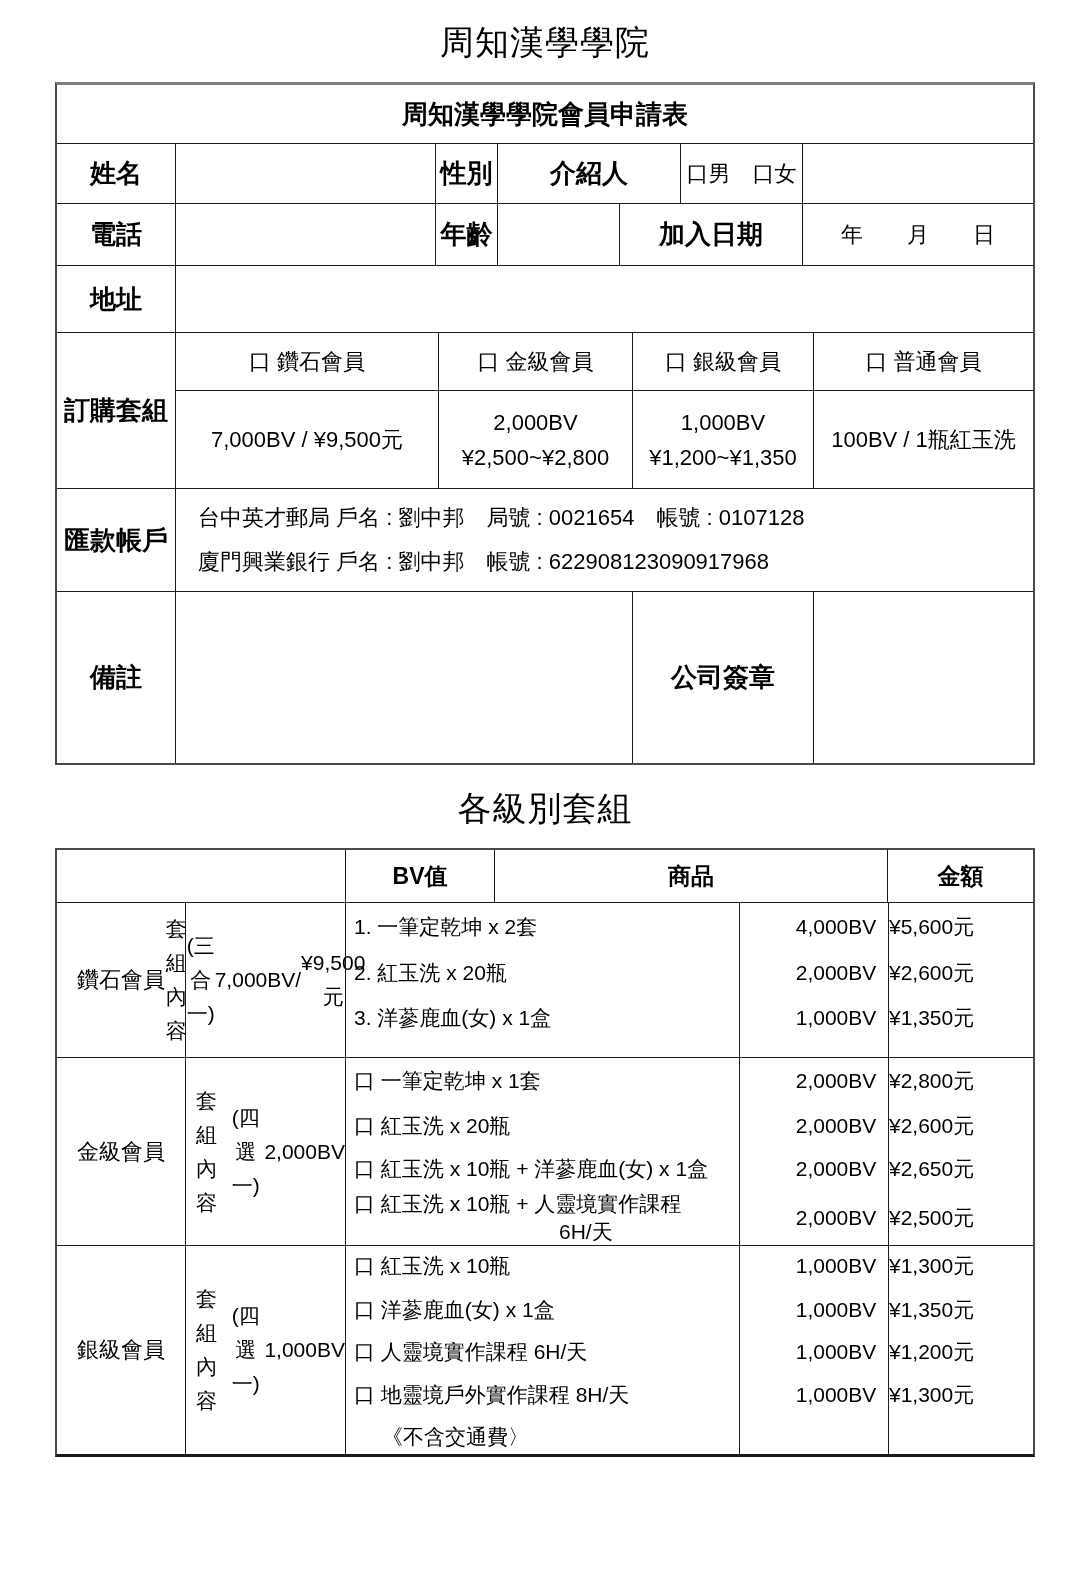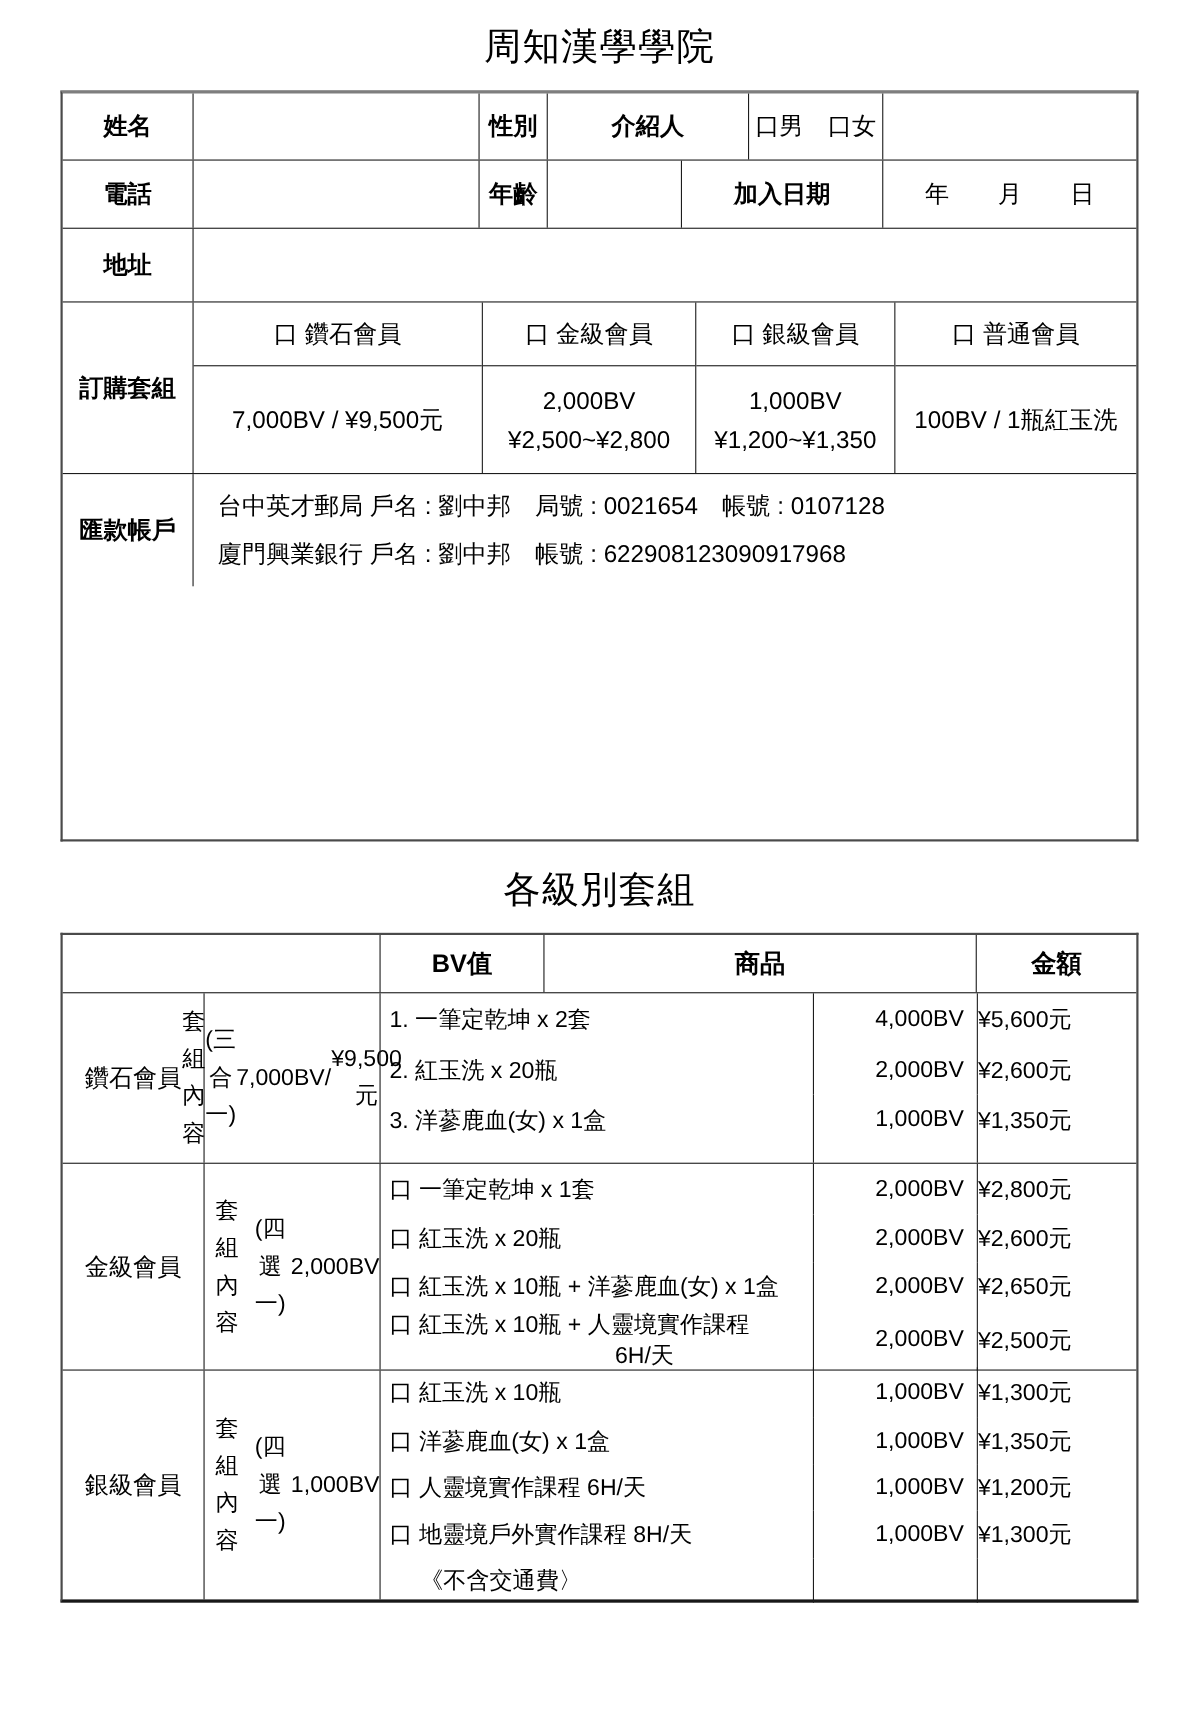--- a/index.html
+++ b/index.html
@@ -19,21 +19,21 @@
   }
   #title1{top:20px;}
   #title2{top:786px;}
 
   
   .tbl{position:absolute;left:55px;width:980px;display:flex;flex-direction:column;background:#fff;}
   .row{display:flex;border-top:1.5px solid #1c1c1c;flex:0 0 auto;min-height:0;}
   .row:first-child{border-top:0;}
   .cell{border-left:1.5px solid #1c1c1c;display:flex;align-items:center;justify-content:center;min-width:0;}
   .cell:first-child{border-left:0;}
-  .lab{font-weight:700;font-size:22px;}
+  .lab{font-weight:700;font-size:26px;}
   .reg{font-size:22px;}
 
   
   #t1{
     top:82px;height:683px;
     border:2px solid #4a4a4a;border-top:3px solid #7e7e7e;
   }
   .t1-header{height:58px;font-size:26px;font-weight:700;justify-content:center;align-items:center;display:flex;}
   .fill{flex:1 1 auto;}
   .col{display:flex;flex-direction:column;align-items:stretch;padding:0;}
@@ -65,20 +65,23 @@
 </style>
 </head>
 <body>
 
 <div id="page">
 
   <div id="title1" class="doc-title">周知漢學學院</div>
 
   <div id="t1" class="tbl">
 
+    <div class="row" style="height:58px">
+      <div class="cell t1-header" style="flex:1">周知漢學學院會員申請表</div>
+    </div>
 
     <div class="row" style="height:60px">
       <div class="cell lab" style="width:118px">姓名</div>
       <div class="cell" style="width:260px"></div>
       <div class="cell lab" style="width:62px">性別</div>
       <div class="cell lab" style="width:183px">介紹人</div>
       <div class="cell reg" style="width:122px">口男　口女</div>
       <div class="cell fill"></div>
     </div>
 
@@ -127,20 +130,26 @@
     </div>
 
     <div class="row" style="height:103px">
       <div class="cell lab" style="width:118px">匯款帳戶</div>
       <div class="cell fill remit-cell">
         <div>台中英才郵局 戶名 : 劉中邦　局號 : 0021654　帳號 : 0107128</div>
         <div>廈門興業銀行 戶名 : 劉中邦　帳號 : 622908123090917968</div>
       </div>
     </div>
 
+    <div class="row fill">
+      <div class="cell lab" style="width:118px">備註</div>
+      <div class="cell" style="width:457px"></div>
+      <div class="cell lab" style="width:181px">公司簽章</div>
+      <div class="cell fill"></div>
+    </div>
 
   </div>
 
   <div id="title2" class="doc-title">各級別套組</div>
 
   <div id="t2" class="tbl">
 
     <div class="row t2-head">
       <div class="cell" style="width:288px"></div>
       <div class="cell" style="width:149px">BV值</div>

